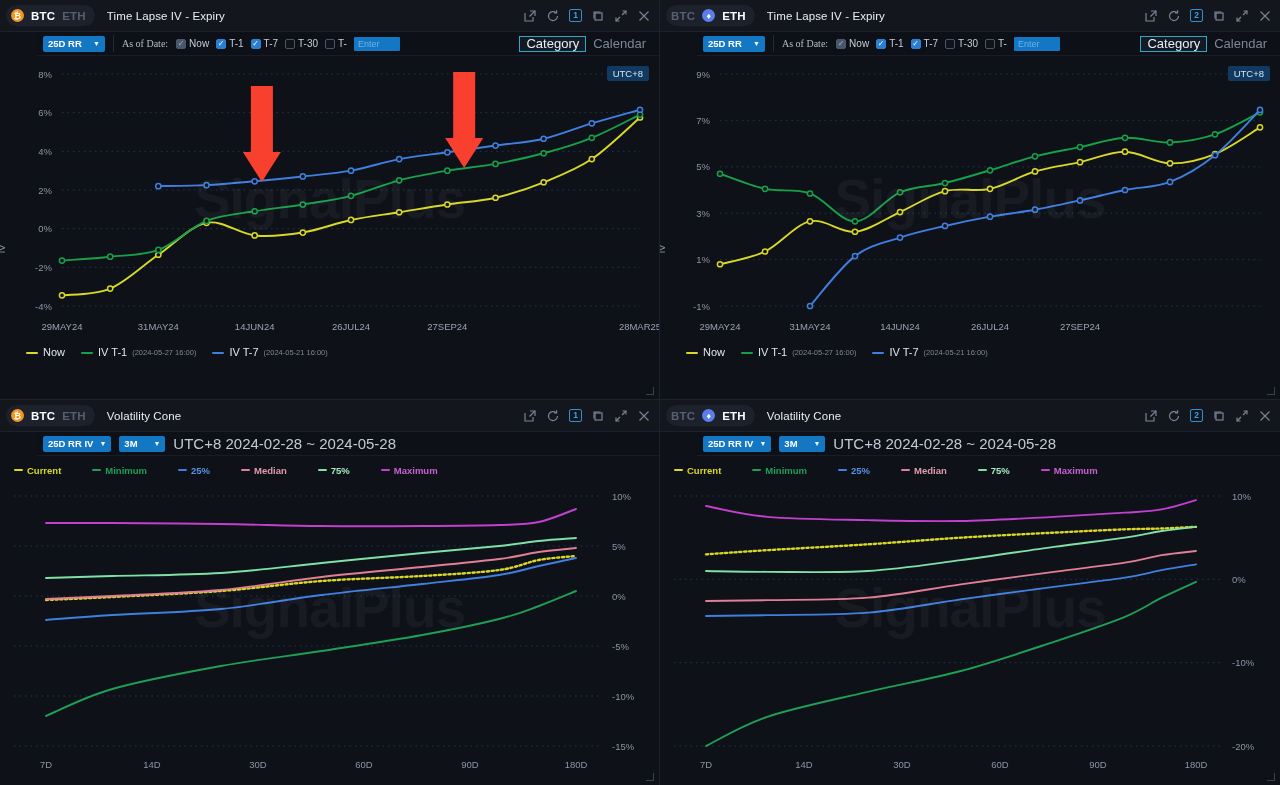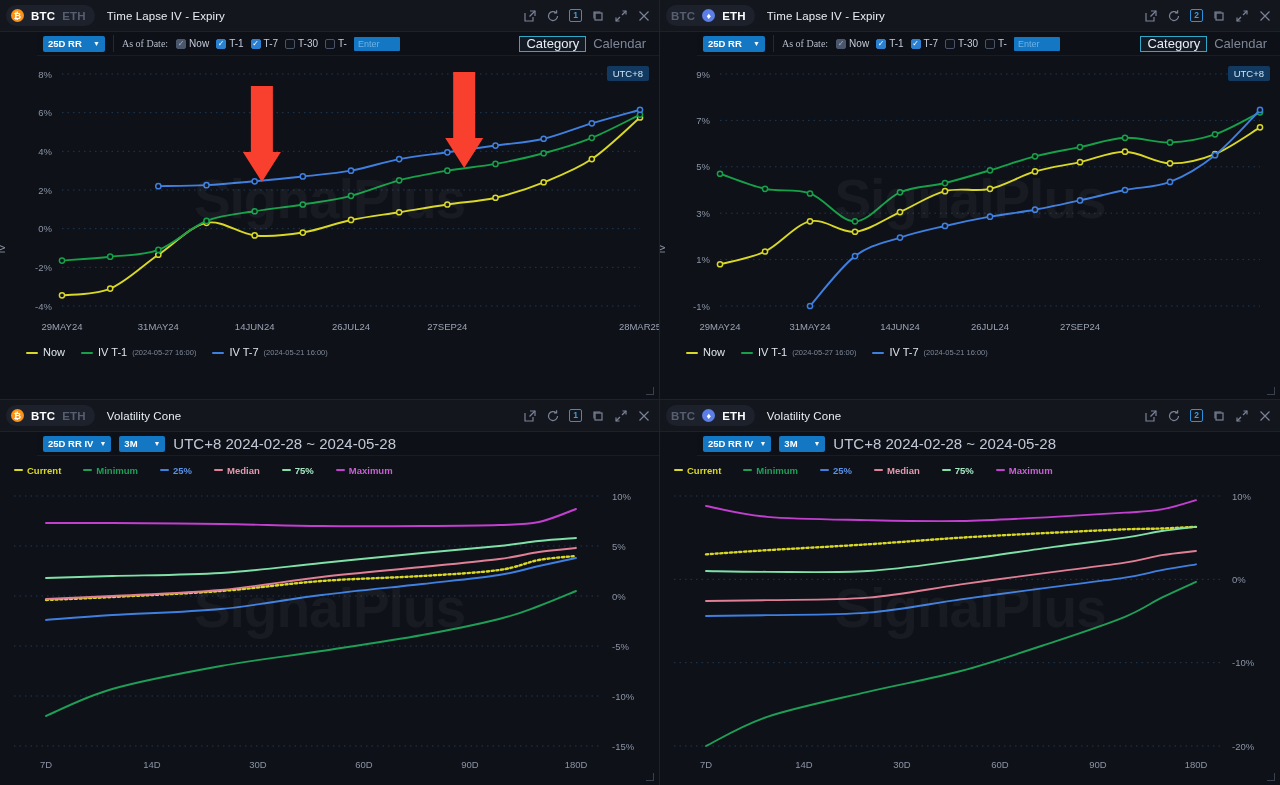--- a/index.html
+++ b/index.html
@@ -107,21 +107,21 @@
   .tabbtn {
     font-size: 13px; height: 16px; padding: 0 6px;
     display: flex; align-items: center;
     border: 1px solid transparent; color: #7d8697;
   }
   .tabbtn.act { color: #e8eef6; border-color: #2fa8c8; background: #141a24; }
   .daterange { font-size: 15px; color: #c2c9d6; }
 
   
   .conelegend {
-    display: flex; align-items: center; gap: 22px;
+    display: flex; align-items: center; gap: 31px;
     padding: 6px 0 0 14px; height: 22px;
   }
   .lg { display: flex; align-items: center; gap: 4px; font-size: 9.5px; font-weight: bold; }
   .lg .dash { width: 9px; height: 2px; border-radius: 1px; }
 
   
   .chartwrap { position: relative; }
   .chartwrap svg { display: block; }
   .wm {
     position: absolute; left: 50%; top: 50%;

